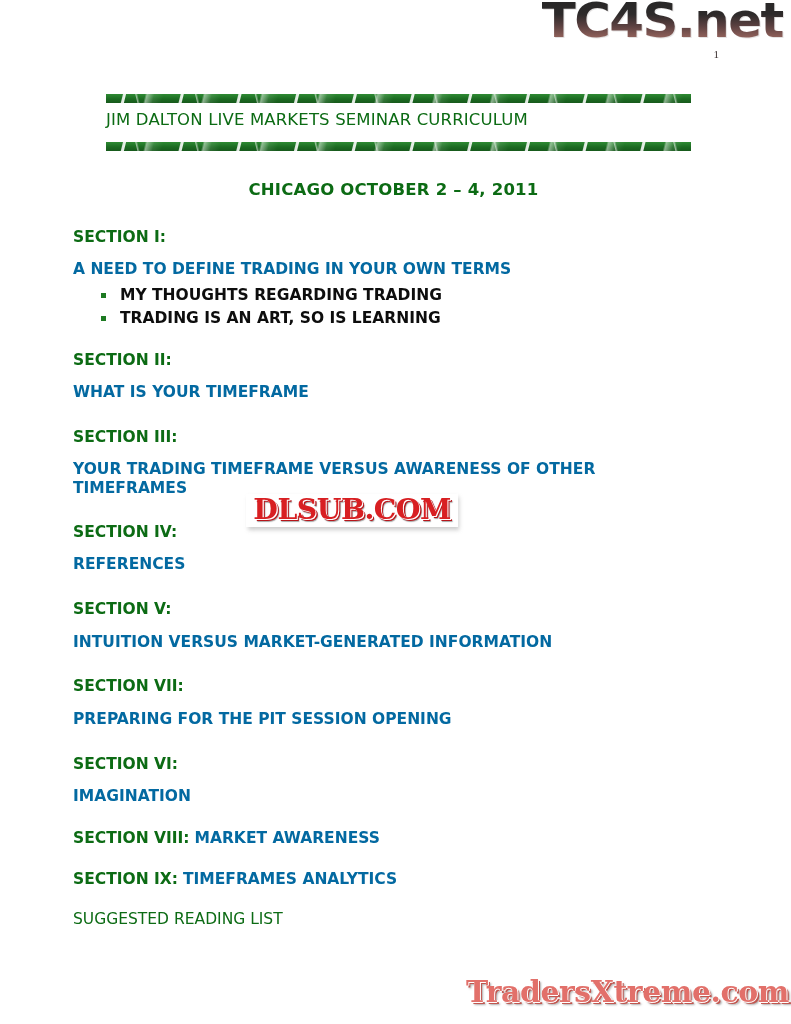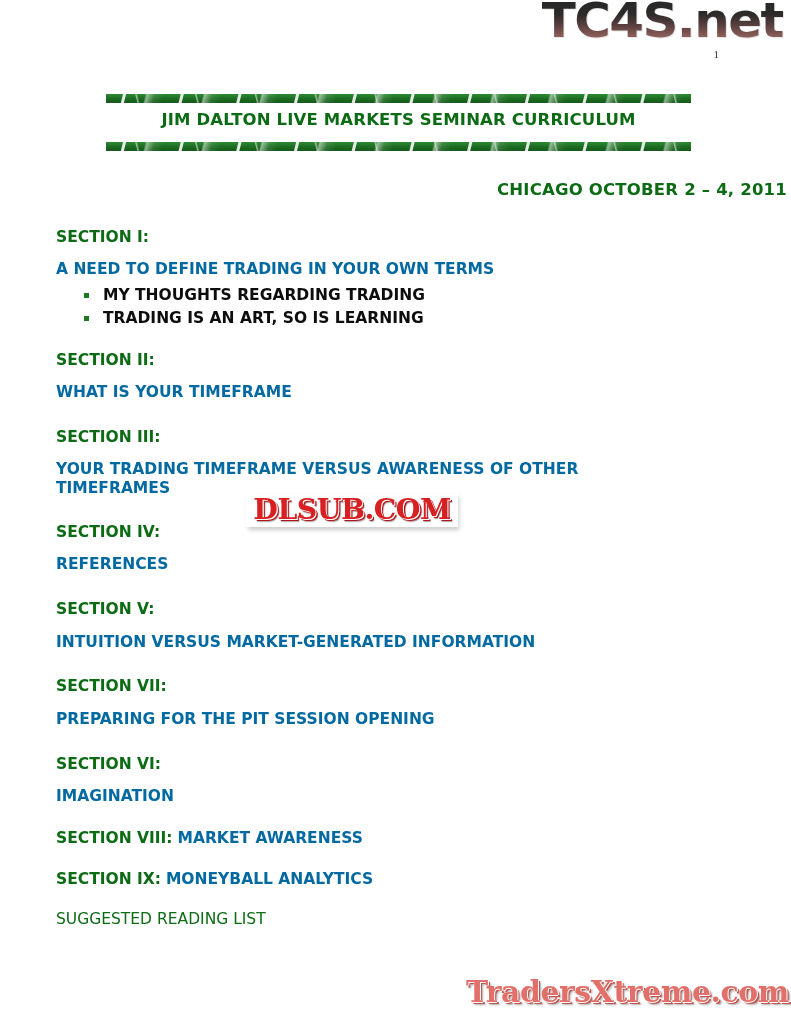--- a/index.html
+++ b/index.html
@@ -89,44 +89,44 @@
   }
   .bar-top { top: 94px; }
   .bar-bottom { top: 142px; }
 
   
   .doc-title {
     position: absolute;
     top: 110px;
     left: 106px;
     width: 585px;
-    text-align: center;
+    text-align: left;
     color: #0c6b14;
-    font-weight: 700;
+    font-weight: 400;
     font-size: 16.5px;
     letter-spacing: 0.15px;
     white-space: nowrap;
   }
 
   .doc-subtitle {
     position: absolute;
     top: 180px;
     left: 0;
     width: 787px;
-    text-align: right;
+    text-align: center;
     color: #0c6b14;
     font-weight: 700;
     font-size: 16.5px;
     letter-spacing: 0.2px;
   }
 
   
   .content {
     position: absolute;
-    left: 56px;
+    left: 73px;
     top: 228px;
     width: 625px;
   }
 
   .section-heading {
     color: #0c6b14;
     font-weight: 700;
     font-size: 15.5px;
     margin: 0;
     line-height: 1.18;
@@ -287,21 +287,21 @@
     <div class="block" style="margin-top:26px;">
       <div class="section-heading">SECTION VI:</div>
       <div class="section-body">IMAGINATION</div>
     </div>
 
     <div class="inline-block" style="margin-top:22px;">
       <span class="section-heading">SECTION VIII:</span><span class="section-body">MARKET AWARENESS</span>
     </div>
 
     <div class="inline-block">
-      <span class="section-heading">SECTION IX:</span><span class="section-body">MONEYBALL ANALYTICS</span>
+      <span class="section-heading">SECTION IX:</span><span class="section-body">TIMEFRAMES ANALYTICS</span>
     </div>
 
     <div class="final-heading">SUGGESTED READING LIST</div>
 
   </div>
 
   <div class="dlsub-watermark">DLSUB.COM</div>
 
   <div class="tx-logo">TradersXtreme.com</div>
 

